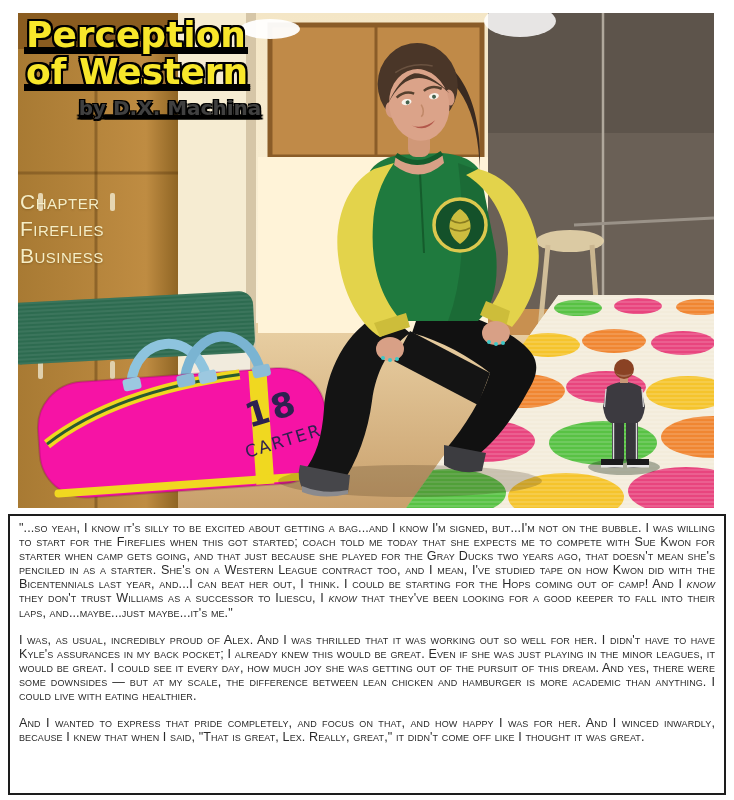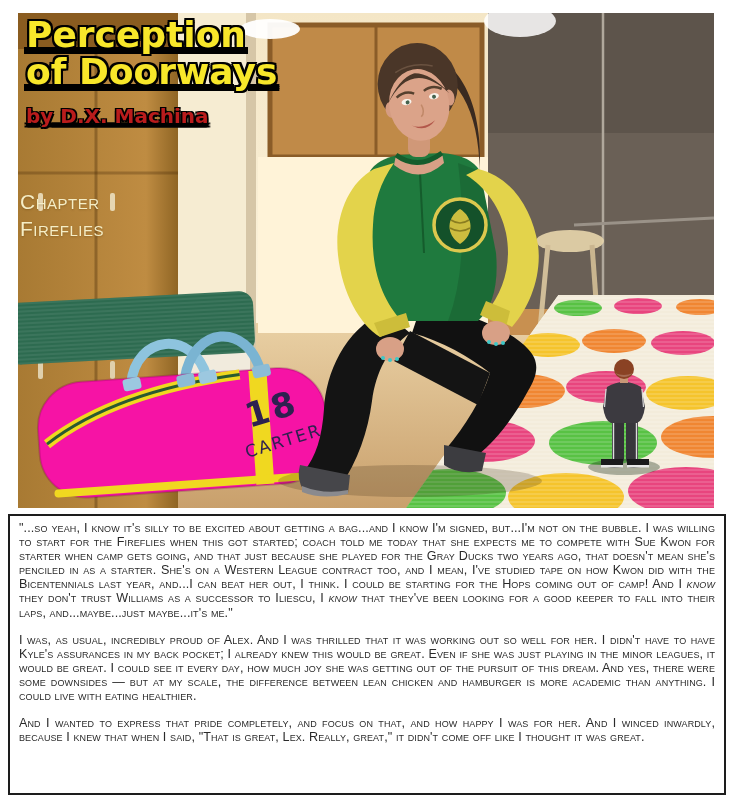--- a/index.html
+++ b/index.html
@@ -5,22 +5,22 @@
   html,body{margin:0;padding:0;background:#ffffff;}
   .page{position:relative;width:734px;height:800px;background:#ffffff;overflow:hidden;
         font-family:"Liberation Sans",sans-serif;}
   .scene{position:absolute;left:18px;top:13px;width:696px;height:495px;overflow:hidden;background:#efe2c6;}
   .scene svg{position:absolute;left:0;top:0;}
   .title-block{position:absolute;left:8px;top:4px;width:292px;z-index:5;text-decoration:underline;}
   .title-line{font-family:"DejaVu Sans",sans-serif;font-weight:bold;font-size:36px;line-height:1.02;
       color:#f8e72a;letter-spacing:0px;
       text-shadow:-2px -2px 0 #000,2px -2px 0 #000,-2px 2px 0 #000,2px 2px 0 #000,
                   0 -2px 0 #000,0 2px 0 #000,-2px 0 0 #000,2px 0 0 #000;}
-  .byline{font-family:"DejaVu Sans",sans-serif;font-weight:bold;font-size:20px;margin-top:14px;
-      color:#b91c1c;text-align:left;padding-right:4px;
+  .byline{font-family:"DejaVu Sans",sans-serif;font-weight:bold;font-size:20px;margin-top:6px;
+      color:#404040;text-align:center;padding-right:4px;
       text-shadow:-1.5px -1.5px 0 #000,1.5px -1.5px 0 #000,-1.5px 1.5px 0 #000,1.5px 1.5px 0 #000;}
   .chapter-block{position:absolute;left:2px;top:176px;width:162px;z-index:5;text-align:left;
       font-variant:small-caps;font-size:21px;line-height:1.28;color:#f5eec6;letter-spacing:0.5px;
       text-shadow:0 1px 2px rgba(90,55,10,0.35);}
   .caption{position:absolute;left:8px;top:514px;width:718px;height:281px;box-sizing:border-box;
       background:#ffffff;border:2px solid #1d1d1d;padding:5px 9px 4px 9px;
       color:#2a2a2a;font-variant:small-caps;font-size:12.6px;line-height:1.12;
       text-align:justify;letter-spacing:0.1px;}
   .caption p{margin:0 0 13px 0;}
   .caption p:last-child{margin-bottom:0;}
@@ -223,27 +223,28 @@
         <path d="M 20,18 Q 29,26 38,18 Q 29,22 20,18 Z" fill="#a46a52"></path>
         <path d="M 6,104 L 28,104 L 28,112 Q 14,114 6,110 Z" fill="#1a1a1c"></path>
         <rect x="6" y="110" width="22" height="2.5" fill="#e8e8e8"></rect>
         <path d="M 32,104 L 54,104 L 54,110 Q 42,114 32,112 Z" fill="#1a1a1c"></path>
         <rect x="32" y="110" width="22" height="2.5" fill="#e8e8e8"></rect>
       </g>
     </svg>
 
     <div class="title-block">
       <div class="title-line">Perception</div>
-      <div class="title-line">of Doorways</div>
+      <div class="title-line">of Western</div>
       <div class="byline">by D.X. Machina</div>
     </div>
 
     <div class="chapter-block">
       <div>Chapter</div>
       <div>Fireflies</div>
+      <div>Business</div>
     </div>
   </div>
 
   <div class="caption">
       <p><span>"...so yeah, I know it's silly to be excited about getting a bag...and I know I'm signed, but...I'm not on the bubble. I was willing to start for the Fireflies when this got started; coach told me today that she expects me to compete with Sue Kwon for starter when camp gets going, and that just because she played for the Gray Ducks two years ago, that doesn't mean she's penciled in as a starter. She's on a Western League contract too, and I mean, I've studied tape on how Kwon did with the Bicentennials last year, and...I can beat her out, I think. I could be starting for the Hops coming out of camp! And I </span><em>know</em><span> they don't trust Williams as a successor to Iliescu, I </span><em>know</em><span> that they've been looking for a good keeper to fall into their laps, and...maybe...just maybe...it's me."</span></p>
       <p><span>I was, as usual, incredibly proud of Alex. And I was thrilled that it was working out so well for her. I didn't have to have Kyle's assurances in my back pocket; I already knew this would be great. Even if she was just playing in the minor leagues, it would be great. I could see it every day, how much joy she was getting out of the pursuit of this dream. And yes, there were some downsides — but at my scale, the difference between lean chicken and hamburger is more academic than anything. I could live with eating healthier.</span></p>
       <p><span>And I wanted to express that pride completely, and focus on that, and how happy I was for her. And I winced inwardly, because I knew that when I said, "That is great, Lex. Really, great," it didn't come off like I thought it was great.</span></p>
     </div>
 </div>
 

